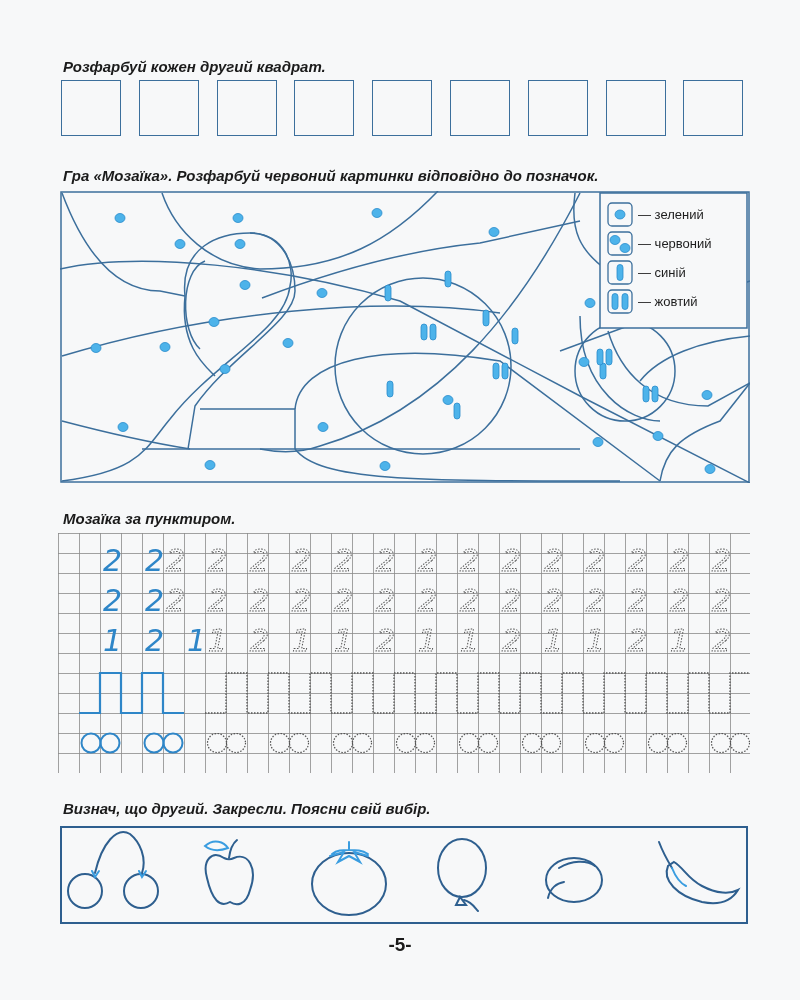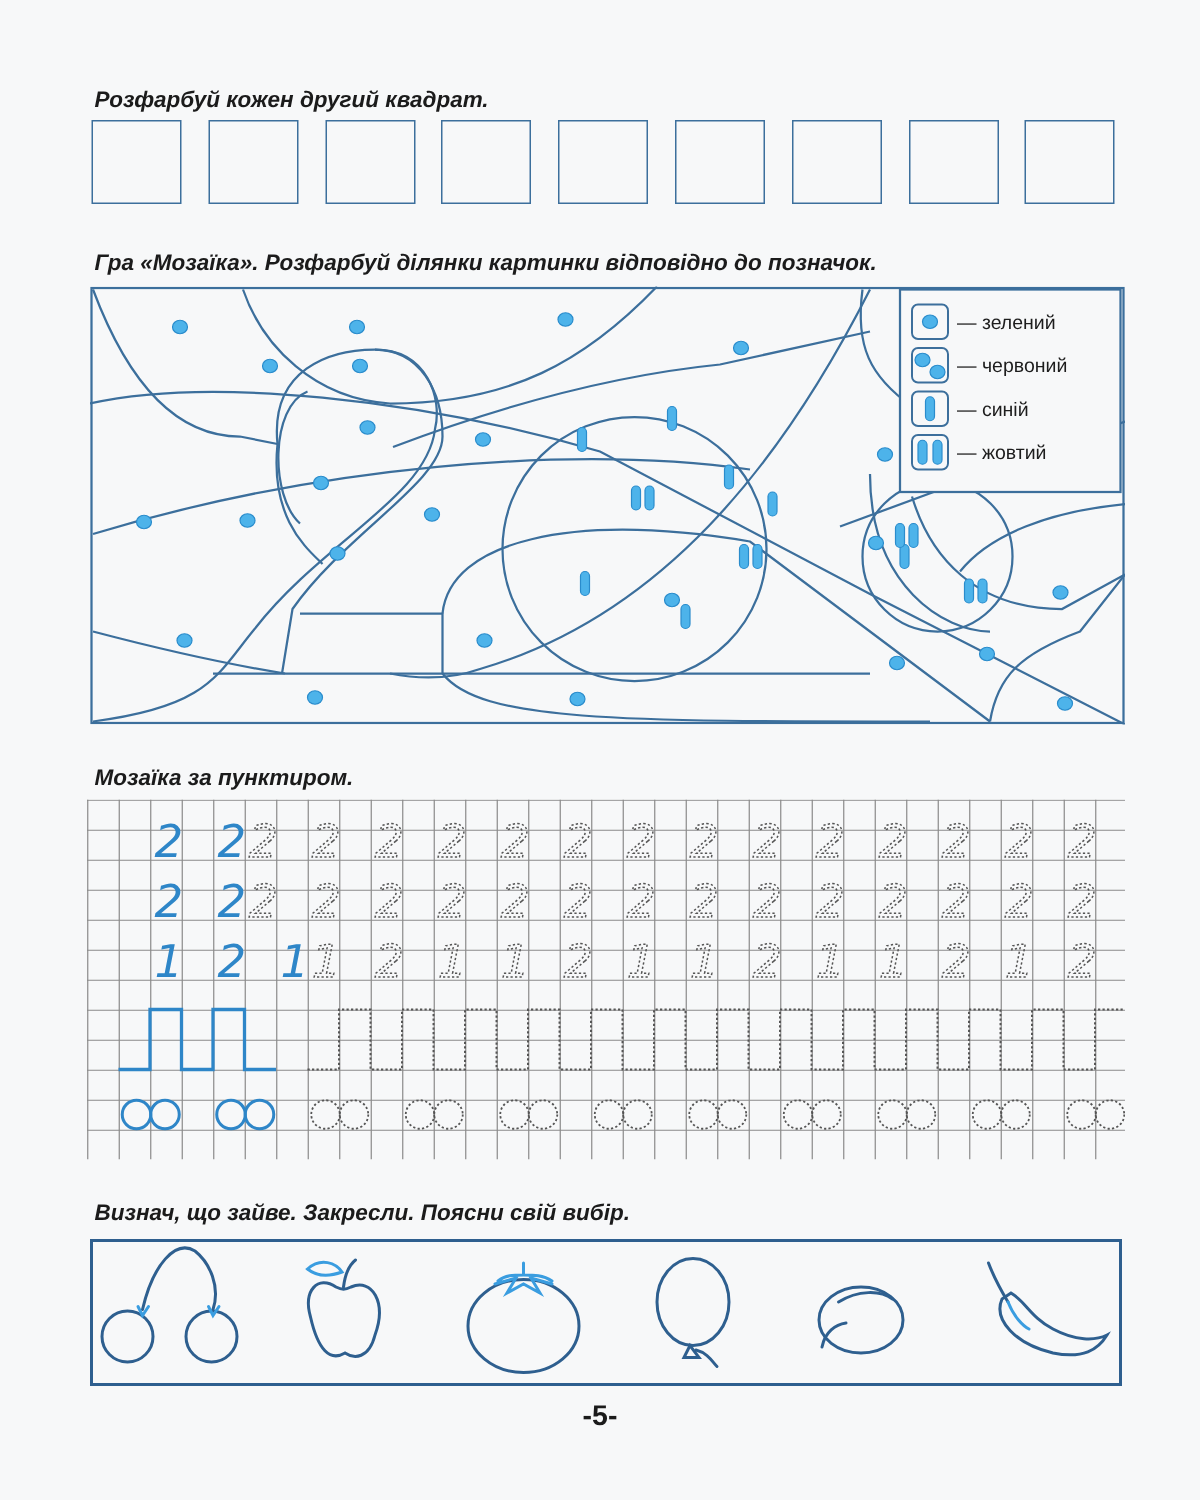--- a/index.html
+++ b/index.html
@@ -52,21 +52,21 @@
     <div class="square" style="left: 77.8px;"></div>
     <div class="square" style="left: 155.6px;"></div>
     <div class="square" style="left: 233.4px;"></div>
     <div class="square" style="left: 311.2px;"></div>
     <div class="square" style="left: 389px;"></div>
     <div class="square" style="left: 466.8px;"></div>
     <div class="square" style="left: 544.6px;"></div>
     <div class="square" style="left: 622.4px;"></div>
   </div>
 
-<h2 class="task-title" id="t2">Гра «Мозаїка». Розфарбуй ділянки картинки відповідно до позначок.</h2>
+<h2 class="task-title" id="t2">Гра «Мозаїка». Розфарбуй червоний картинки відповідно до позначок.</h2>
 <div class="mosaic">
   <svg id="mosaic-svg" width="690" height="292" viewBox="0 0 690 292">
     <g fill="none" stroke="#3c6f9c" stroke-width="1.5">
       <rect x="1" y="1" width="688" height="290"></rect>
       <path d="M2,2 C20,50 50,100 100,100 L125,105"></path>
       <path d="M102,2 C115,40 150,75 200,78 C280,78 330,50 378,0"></path>
       <path d="M125,105 C120,55 160,42 190,42 C225,42 235,75 230,95 C225,140 155,170 110,228 C85,258 80,280 2,290"></path>
       <path d="M125,105 C120,155 145,175 155,185"></path>
       <path d="M190,42 C220,42 235,70 235,100 C235,130 170,165 135,215 L128,258"></path>
       <path d="M145,70 C120,80 120,140 140,158"></path>
@@ -281,21 +281,21 @@
       <circle cx="493" cy="210" r="9.5" fill="none" stroke="#555555" stroke-width="1.2" stroke-dasharray="1.5 1.5"></circle>
       <circle cx="537" cy="210" r="9.5" fill="none" stroke="#555555" stroke-width="1.2" stroke-dasharray="1.5 1.5"></circle>
       <circle cx="556" cy="210" r="9.5" fill="none" stroke="#555555" stroke-width="1.2" stroke-dasharray="1.5 1.5"></circle>
       <circle cx="600" cy="210" r="9.5" fill="none" stroke="#555555" stroke-width="1.2" stroke-dasharray="1.5 1.5"></circle>
       <circle cx="619" cy="210" r="9.5" fill="none" stroke="#555555" stroke-width="1.2" stroke-dasharray="1.5 1.5"></circle>
       <circle cx="663" cy="210" r="9.5" fill="none" stroke="#555555" stroke-width="1.2" stroke-dasharray="1.5 1.5"></circle>
       <circle cx="682" cy="210" r="9.5" fill="none" stroke="#555555" stroke-width="1.2" stroke-dasharray="1.5 1.5"></circle>
     </svg>
 </div>
 
-<h2 class="task-title" id="t4">Визнач, що зайве. Закресли. Поясни свій вибір.</h2>
+<h2 class="task-title" id="t4">Визнач, що другий. Закресли. Поясни свій вибір.</h2>
 <div class="odd-box">
   <svg width="688" height="98" viewBox="0 0 688 98" fill="none" stroke="#2e5f8f" stroke-width="2" stroke-linecap="round">
     <g>
       <path d="M33,45 C40,15 55,-2 68,6 C78,14 85,30 80,45"></path>
       <circle cx="23" cy="63" r="17"></circle>
       <circle cx="79" cy="63" r="17"></circle>
       <path d="M30,43 L33,49 L37,43 M77,43 L80,49 L84,43" stroke="#3a9de0"></path>
     </g>
     <g>
       <path d="M162,30 C150,22 140,32 145,50 C150,72 158,80 168,74 C174,78 184,78 188,62 C196,40 186,24 172,30 C168,32 166,32 162,30 Z"></path>

